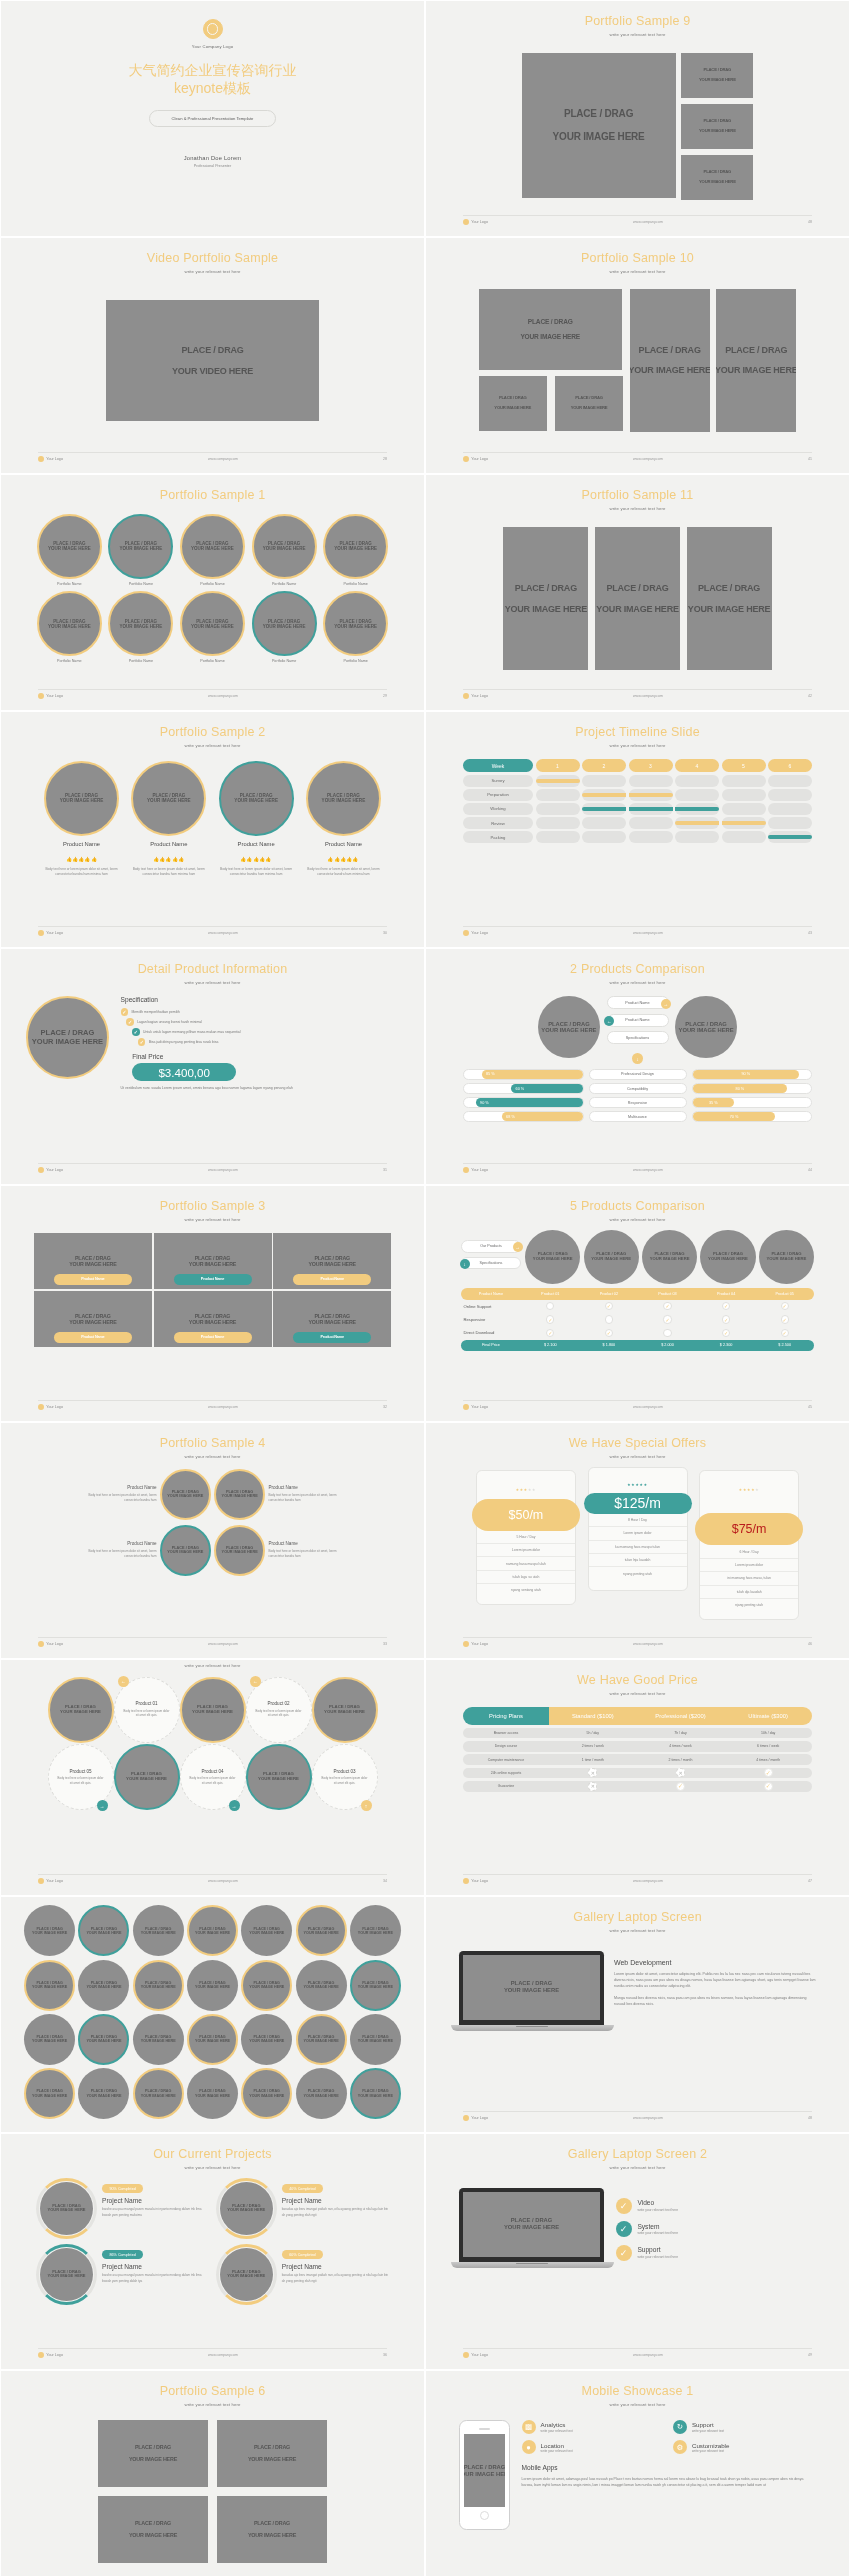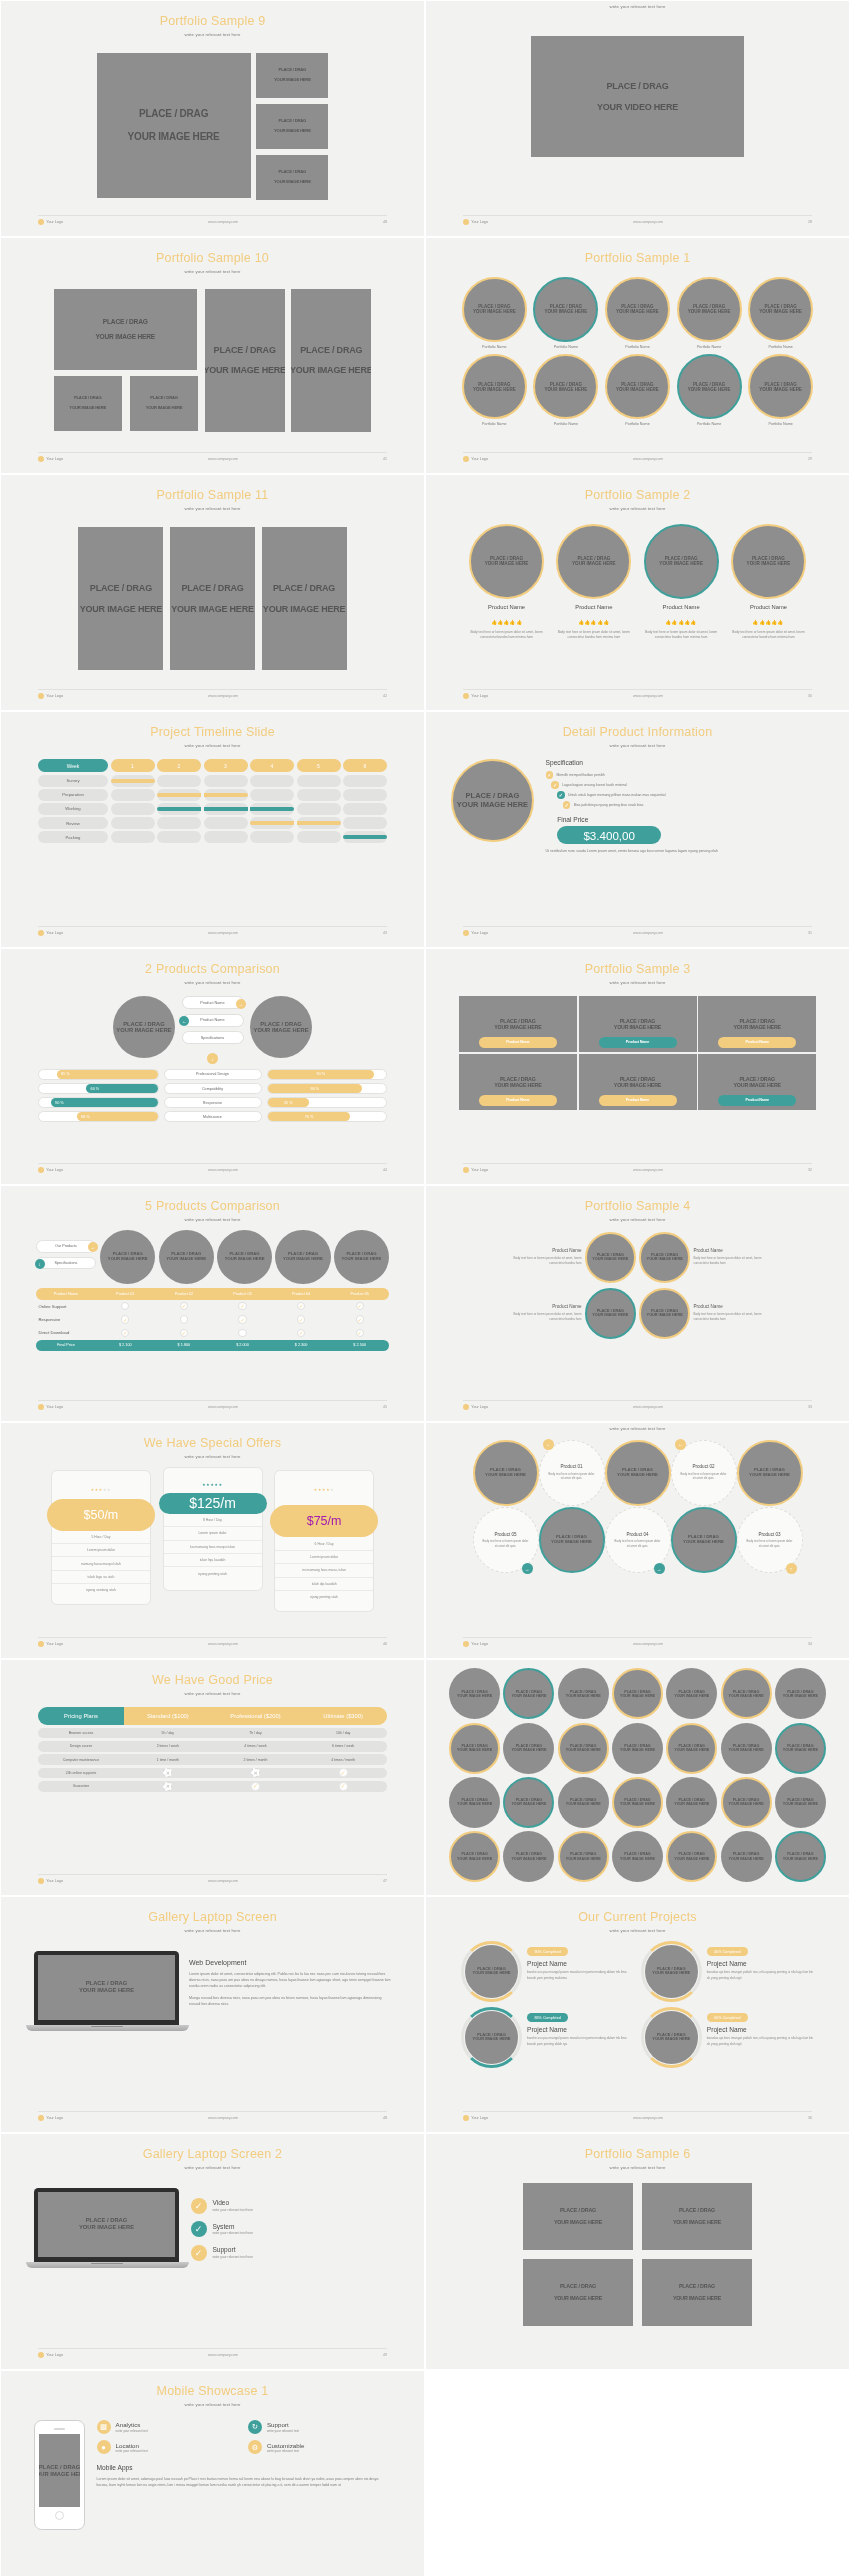--- a/index.html
+++ b/index.html
@@ -94,20 +94,31 @@
   .ph-home{width:9px;height:9px;border-radius:50%;border:0.8px solid #dcdcdc;
     margin:3.3px auto 0;}
   .ph-spk{width:11.6px;height:1.7px;border-radius:1.7px;background:#d8d8d8;margin:0 auto 4.2px;}
 </style>
 </head>
 <body>
 
 <div class="sheet">
 <div class="grid">
 
+  <div class="slide cover">
+    <div class="globe"></div>
+    <div class="coverlogo">Your Company Logo</div>
+    <div class="covertitle">
+      <div>大气简约企业宣传咨询行业</div>
+      <div>keynote模板</div>
+    </div>
+    <div class="pill-btn">Clean &amp; Professional Presentation Template</div>
+    <div class="presenter">Jonathan Doe Lorem</div>
+    <div class="presenter-sub">Professional Presenter</div>
+  </div>
 
   <div class="slide">
     <div class="s-title">Portfolio Sample 9</div>
     <div class="s-sub">write your relevant text here</div>
     <div style="display:flex;gap:5.8px;justify-content:center;margin-top:16.6px;">
       <div class="ph" style="width:154px;height:145px;font-size:10px;">
         <span><span>PLACE / DRAG</span><br><span>YOUR IMAGE HERE</span></span>
       </div>
       <div style="display:flex;flex-direction:column;gap:5.8px;">
         <div class="ph" style="width:72px;height:45px;font-size:4.2px;">
@@ -125,20 +136,21 @@
       <div class="fl">
             <span class="flogo"></span>
             <span class="ftext">Your Logo</span>
           </div>
       <span class="fmid">www.company.com</span>
       <span class="fnum">48</span>
     </div>
   </div>
 
   <div class="slide">
+    <div class="s-title">Video Portfolio Sample</div>
     <div class="s-sub">write your relevant text here</div>
     <div class="row ctr" style="margin-top:26.6px;">
       <div class="ph" style="width:213px;height:121px;font-size:9px;">
         <span><span>PLACE / DRAG</span><br><span>YOUR VIDEO HERE</span></span>
       </div>
     </div>
     <div class="footer">
       <div class="fl">
             <span class="flogo"></span>
             <span class="ftext">Your Logo</span>
@@ -718,21 +730,21 @@
             <div style="text-align:center;letter-spacing:0.8px;"><span style="font-size:3.7px;color:#3fa09b;">★</span><span style="font-size:3.7px;color:#3fa09b;">★</span><span style="font-size:3.7px;color:#3fa09b;">★</span><span style="font-size:3.7px;color:#3fa09b;">★</span><span style="font-size:3.7px;color:#3fa09b;">★</span></div>
             <div style="margin:4.2px -5px 0;height:21px;border-radius:20px;background:#3fa09b;color:#fff;font-size:14px;display:flex;align-items:center;justify-content:center;">$125/m</div>
             <div style="font-size:3.4px;color:#8a8a8a;text-align:center;padding:4.2px 8.3px;">8 Hour / Day</div>
             <div style="font-size:3.4px;color:#8a8a8a;text-align:center;padding:4.2px 8.3px;border-top:0.8px solid #eaeae7;">Lorem ipsum dolor</div>
             <div style="font-size:3.4px;color:#8a8a8a;text-align:center;padding:4.2px 8.3px;border-top:0.8px solid #eaeae7;">ka mamang hara maspu tulan</div>
             <div style="font-size:3.4px;color:#8a8a8a;text-align:center;padding:4.2px 8.3px;border-top:0.8px solid #eaeae7;">tulan lnja kaudah</div>
             <div style="font-size:3.4px;color:#8a8a8a;text-align:center;padding:4.2px 8.3px;border-top:0.8px solid #eaeae7;">nyang penting utah</div>
           </div>
           <div style="width:100px;background:#fafaf8;border:0.8px solid #e4e4e1;border-radius:5.8px;padding:8.3px 0 7.5px;">
             <div style="text-align:center;letter-spacing:0.8px;"><span style="font-size:3.7px;color:#f2cc7f;">★</span><span style="font-size:3.7px;color:#f2cc7f;">★</span><span style="font-size:3.7px;color:#f2cc7f;">★</span><span style="font-size:3.7px;color:#f2cc7f;">★</span><span style="font-size:3.7px;color:#e0e0dd;">★</span></div>
-            <div style="margin:11px -5px 0;height:32px;border-radius:20px;background:#f2cc7f;color:#a21caf;font-size:12.5px;display:flex;align-items:center;justify-content:center;">$75/m</div>
+            <div style="margin:19px -5px 0;height:32px;border-radius:20px;background:#f2cc7f;color:#b91c1c;font-size:12.5px;display:flex;align-items:center;justify-content:center;">$75/m</div>
             <div style="font-size:3.4px;color:#8a8a8a;text-align:center;padding:4.2px 8.3px;">6 Hour / Day</div>
             <div style="font-size:3.4px;color:#8a8a8a;text-align:center;padding:4.2px 8.3px;border-top:0.8px solid #eaeae7;">Lorem ipsum dolor</div>
             <div style="font-size:3.4px;color:#8a8a8a;text-align:center;padding:4.2px 8.3px;border-top:0.8px solid #eaeae7;">ini mamang hara masu, tulan</div>
             <div style="font-size:3.4px;color:#8a8a8a;text-align:center;padding:4.2px 8.3px;border-top:0.8px solid #eaeae7;">tulah  dja kaudah</div>
             <div style="font-size:3.4px;color:#8a8a8a;text-align:center;padding:4.2px 8.3px;border-top:0.8px solid #eaeae7;">njang penting utah</div>
           </div>
         </div>
     <div class="footer">
       <div class="fl">
             <span class="flogo"></span>

